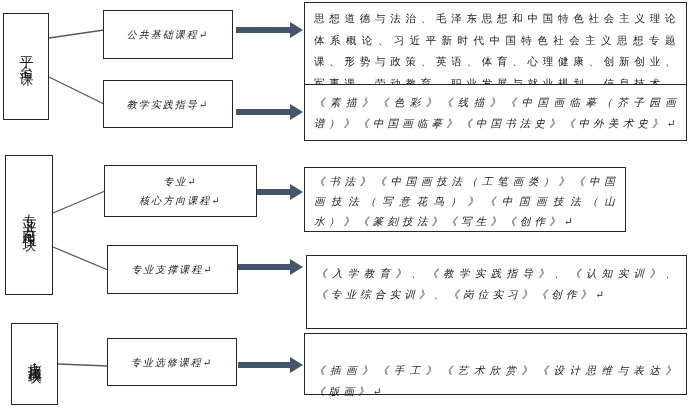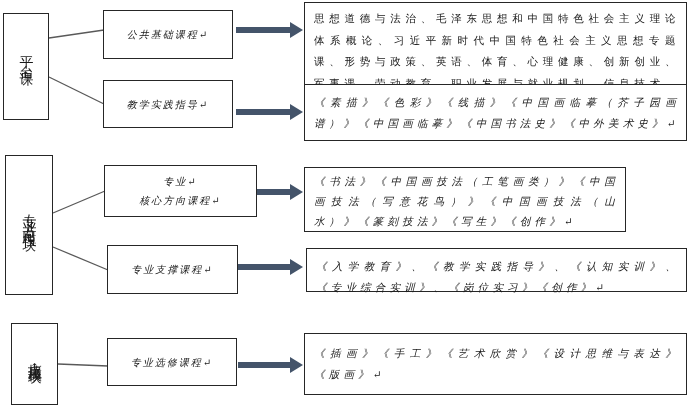--- a/index.html
+++ b/index.html
@@ -92,21 +92,21 @@
   </div>
 
   <div class="box rightbox kai" style="left:304px;top:84px;width:383px;height:57px;padding-top:7px;">
     <span>《素描》《色彩》《线描》《中国画临摹（芥子园画谱）》《中国画临摹》《中国书法史》《中外美术史》↵</span>
   </div>
 
   <div class="box rightbox kai" style="left:304px;top:167px;width:322px;height:65px;line-height:20px;padding-top:4px;">
     <span>《书法》《中国画技法（工笔画类）》《中国画技法（写意花鸟）》《中国画技法（山水）》《篆刻技法》《写生》《创作》↵</span>
   </div>
 
-  <div class="box rightbox kai" style="left:306px;top:248px;width:381px;height:44px;padding-top:7px;">
+  <div class="box rightbox kai" style="left:306px;top:255px;width:381px;height:74px;padding-top:7px;">
     <span>《入学教育》、《教学实践指导》、《认知实训》、《专业综合实训》、《岗位实习》《创作》↵</span>
   </div>
 
-  <div class="box rightbox kai" style="left:304px;top:333px;width:383px;height:62px;padding-top:9px;">
+  <div class="box rightbox kai" style="left:304px;top:333px;width:383px;height:62px;padding-top:26px;">
     <span>《插画》《手工》《艺术欣赏》《设计思维与表达》《版画》↵</span>
   </div>
 
 </div>
 
 </body></html>

